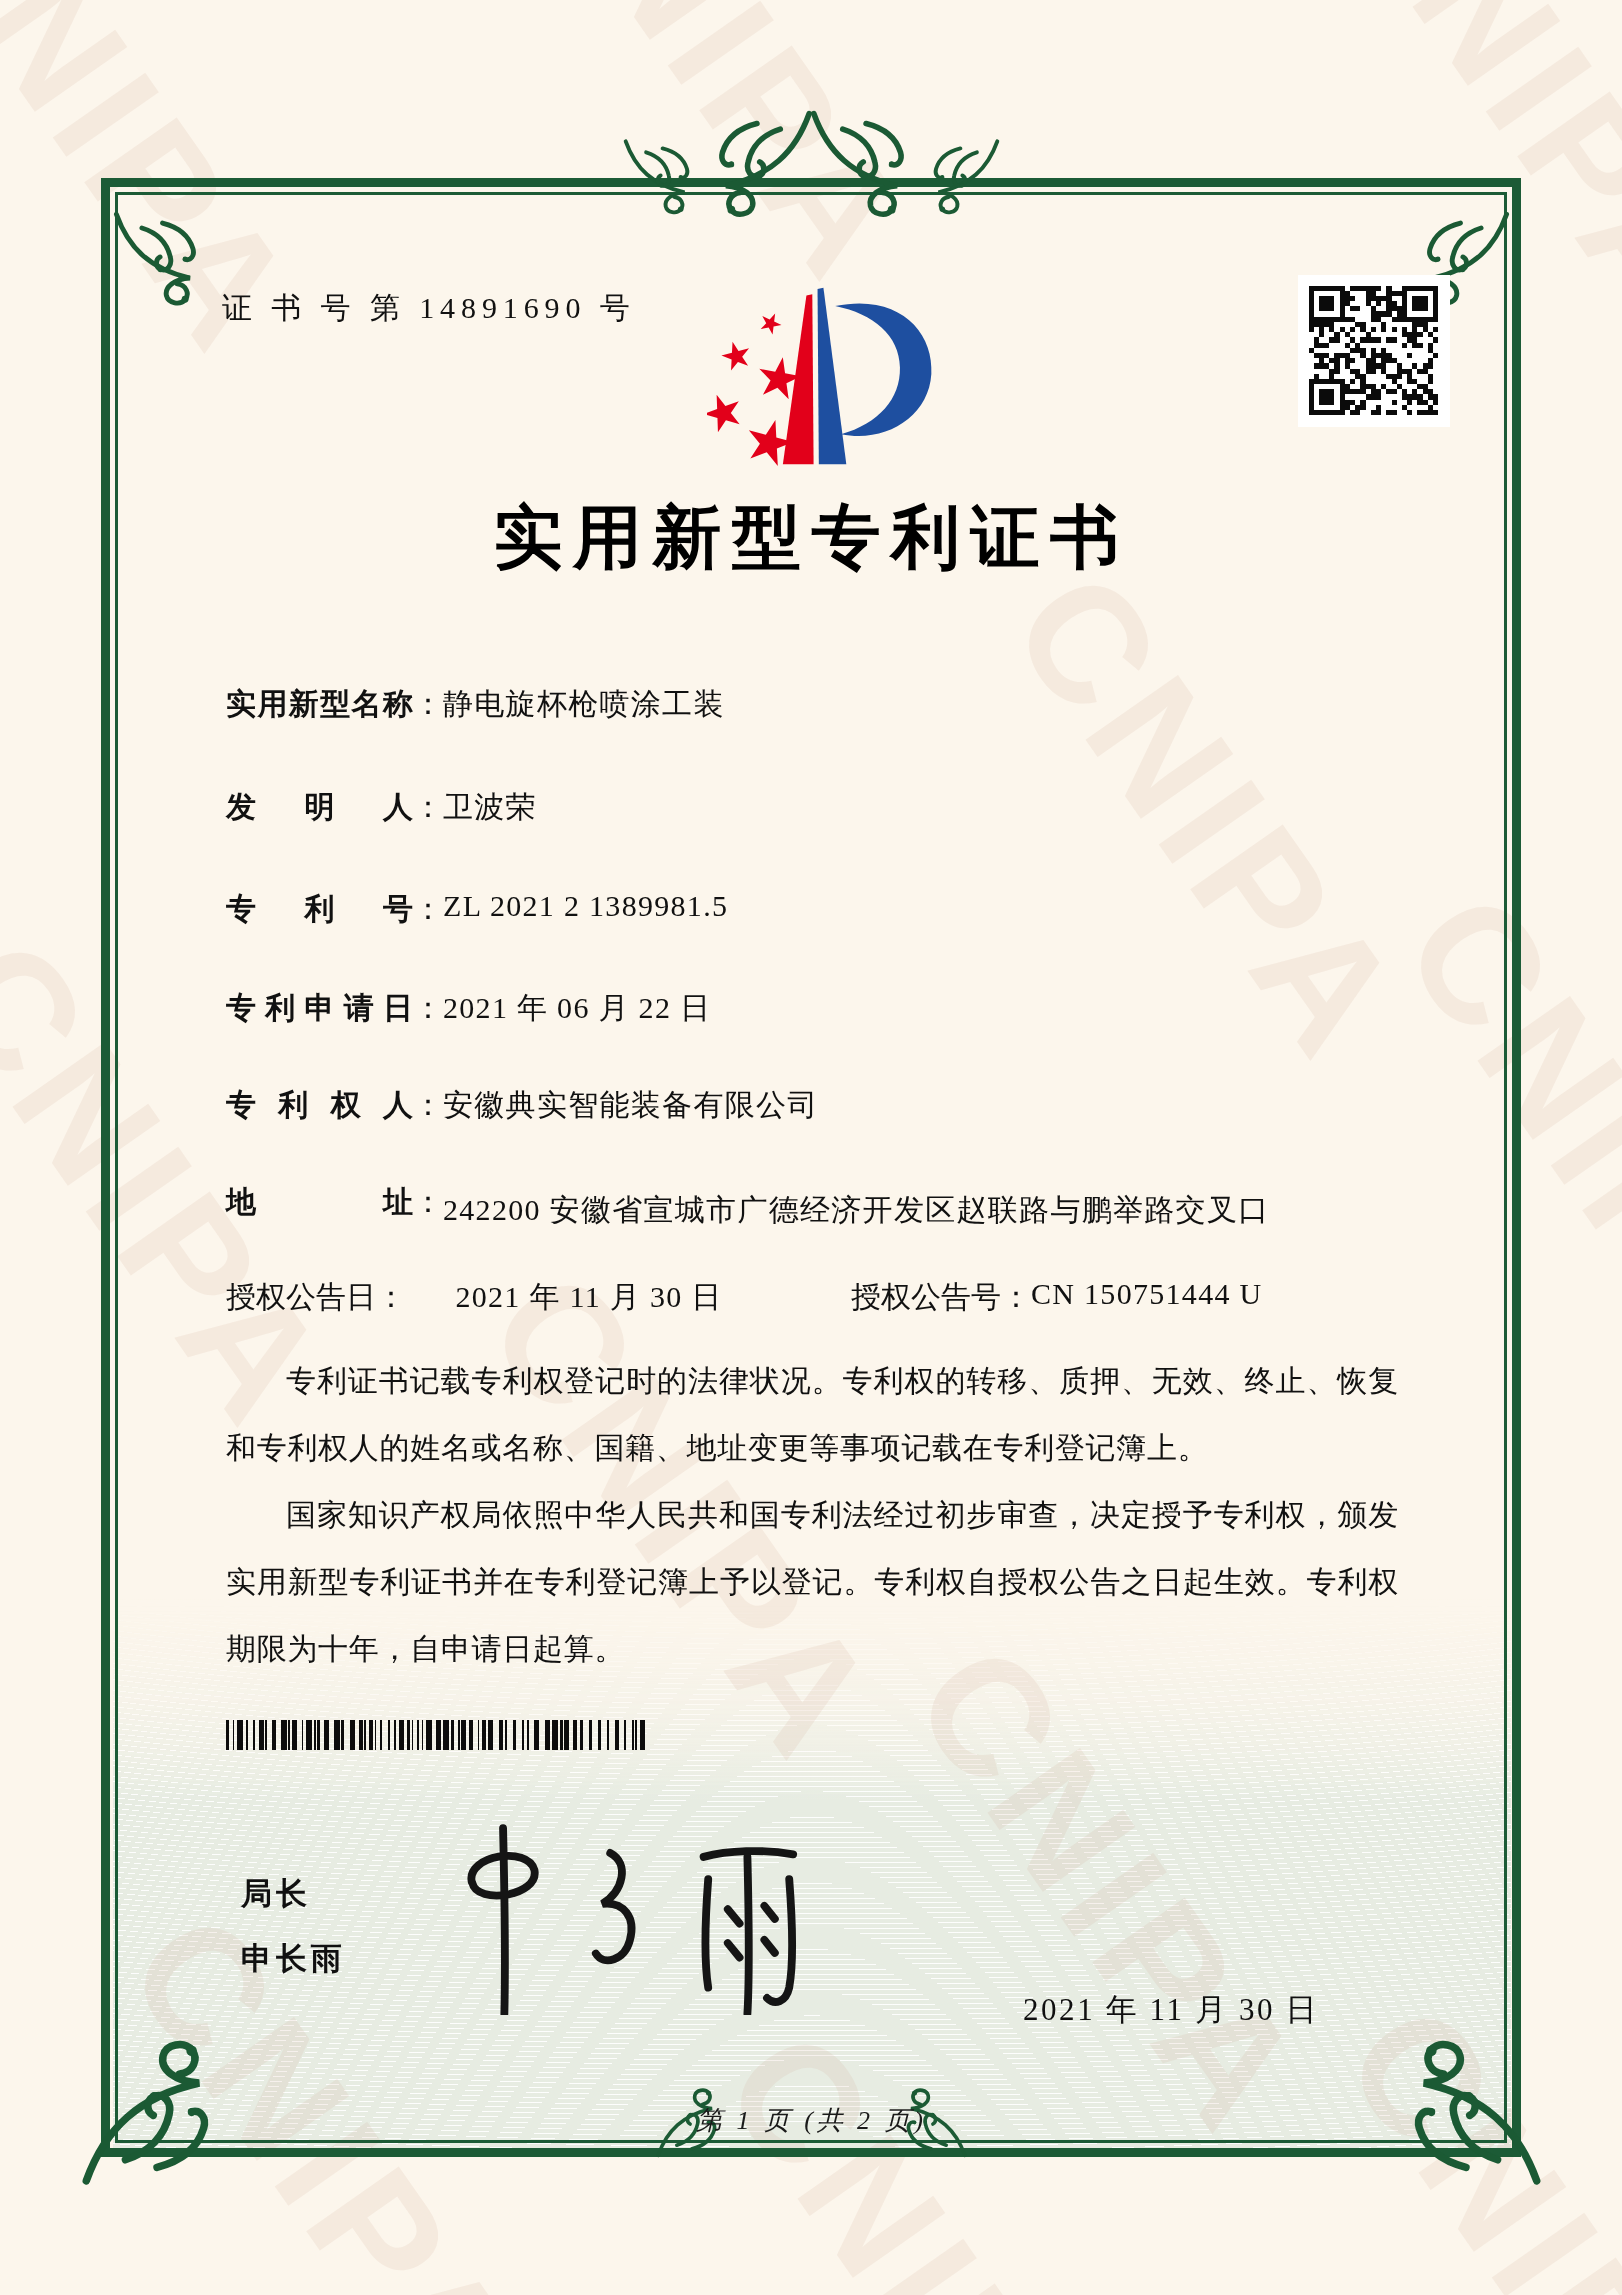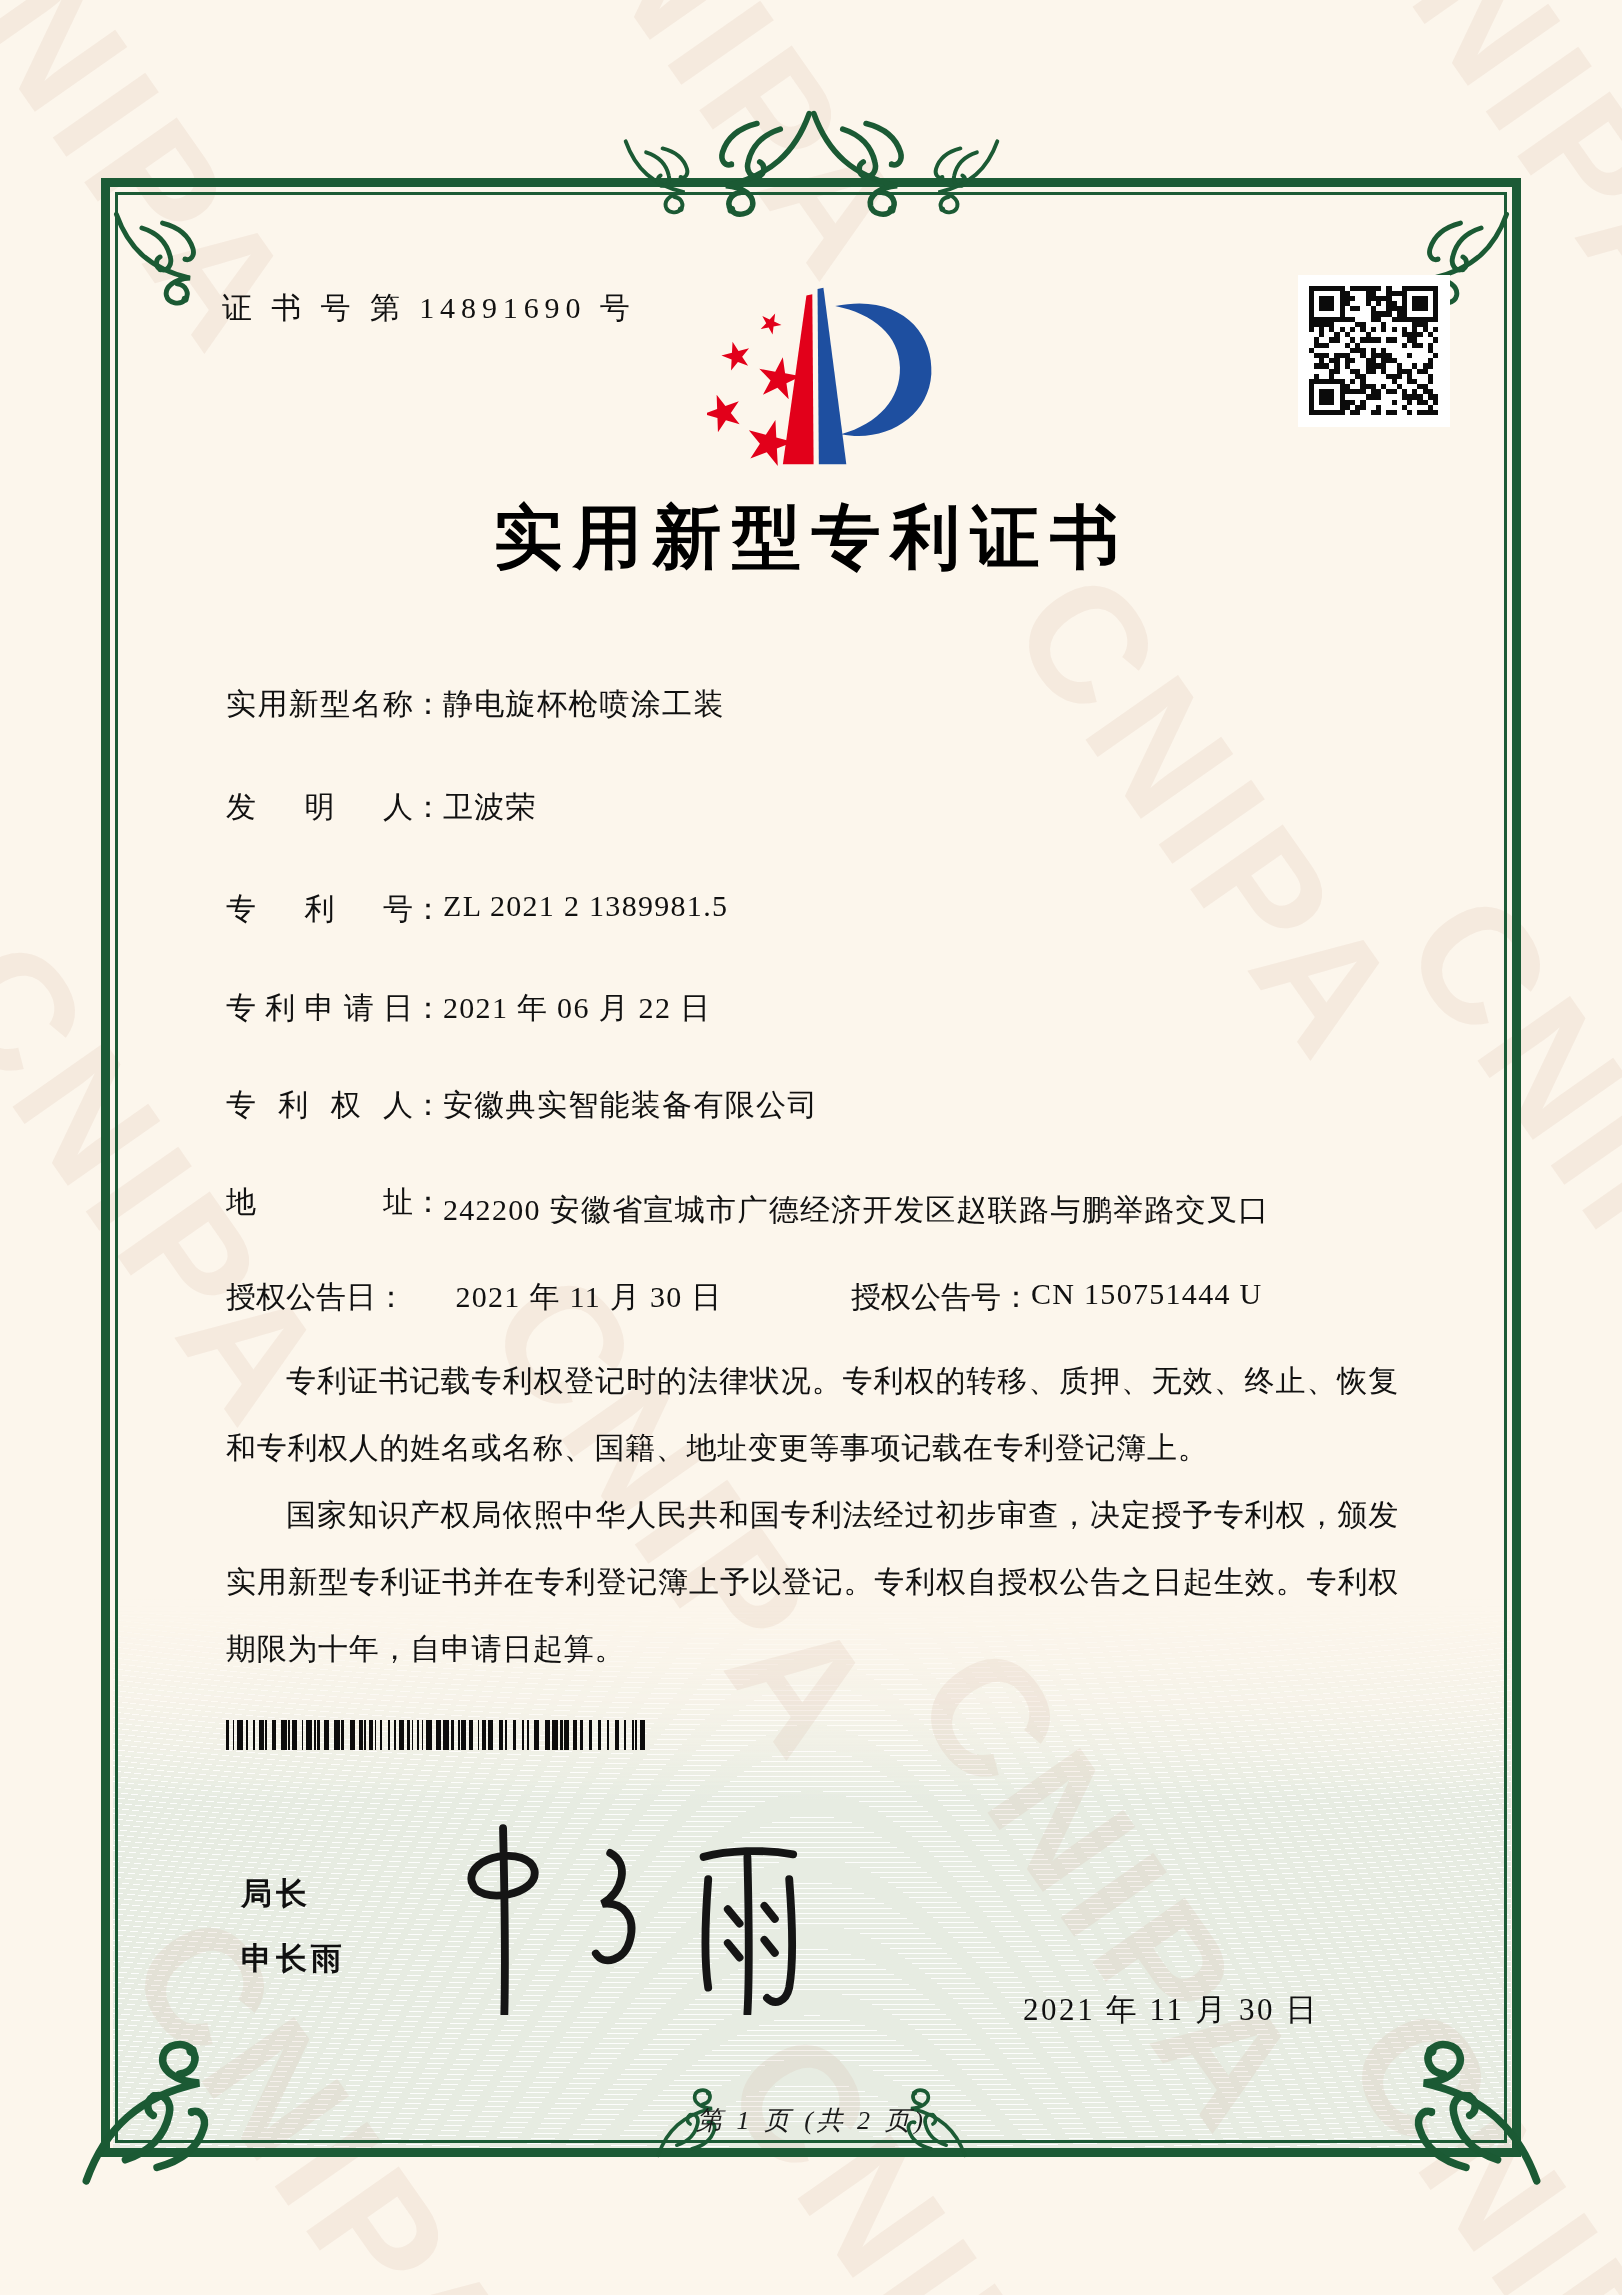--- a/index.html
+++ b/index.html
@@ -57,21 +57,21 @@
   .qr-grid .m{background:#0b0b0b;}
 
   .title{
     position:absolute;left:0;top:492px;width:1623px;text-align:center;z-index:5;
     font-size:69px;font-weight:bold;color:#000;letter-spacing:10.5px;
   }
 
   
   .fields{position:absolute;left:226px;top:0;width:1178px;z-index:5;color:#111;}
   .frow{position:absolute;left:0;font-size:30px;white-space:nowrap;}
-  .flabel{display:inline-block;width:187px;text-align:justify;text-align-last:justify;vertical-align:top;}
+  .flabel{display:inline-block;width:187px;text-align:justify;text-align-last:justify;vertical-align:top;font-weight:bold;}
   .fcolon{display:inline-block;vertical-align:top;}
   .fvalue{display:inline-block;letter-spacing:1.3px;vertical-align:top;text-align:center;}
   .frow.addr{white-space:normal;}
   .frow.addr .fvalue{max-width:838px;line-height:56px;white-space:normal;}
   .grant2{margin-left:79px;}
 
   
   .body-text{
     position:absolute;left:226px;top:1347px;width:1173px;z-index:5;
     font-size:30px;color:#111;line-height:67px;text-align:justify;

